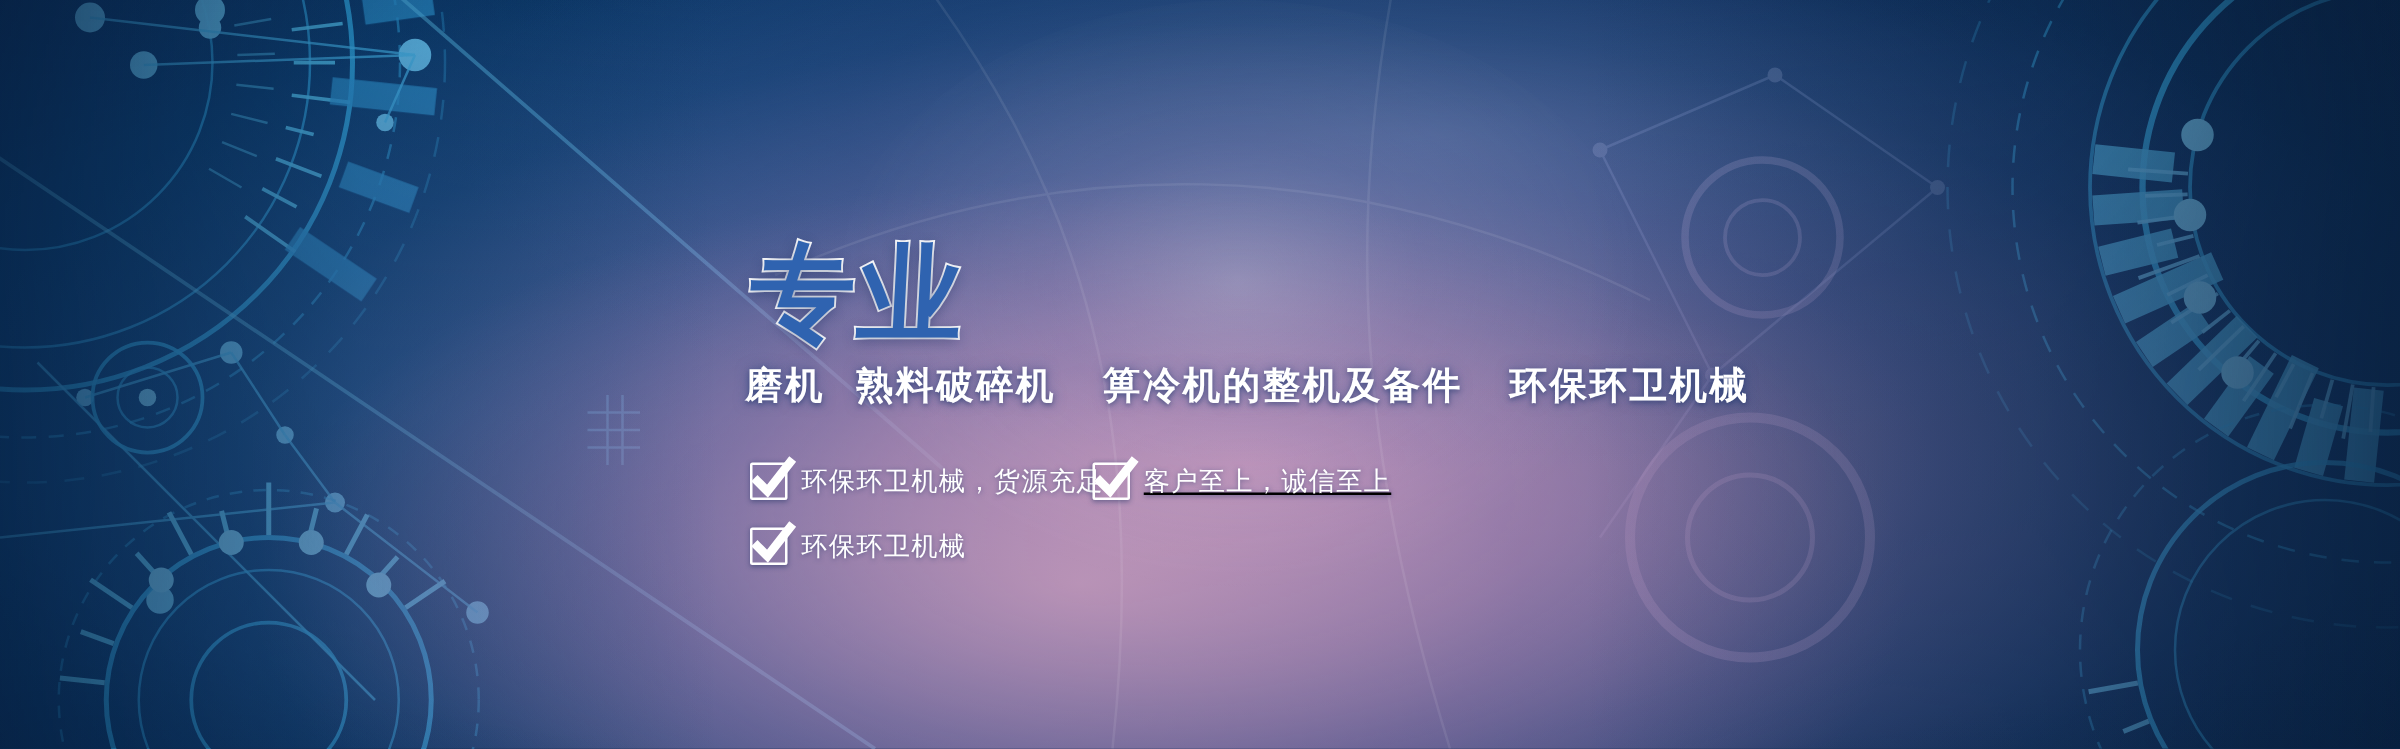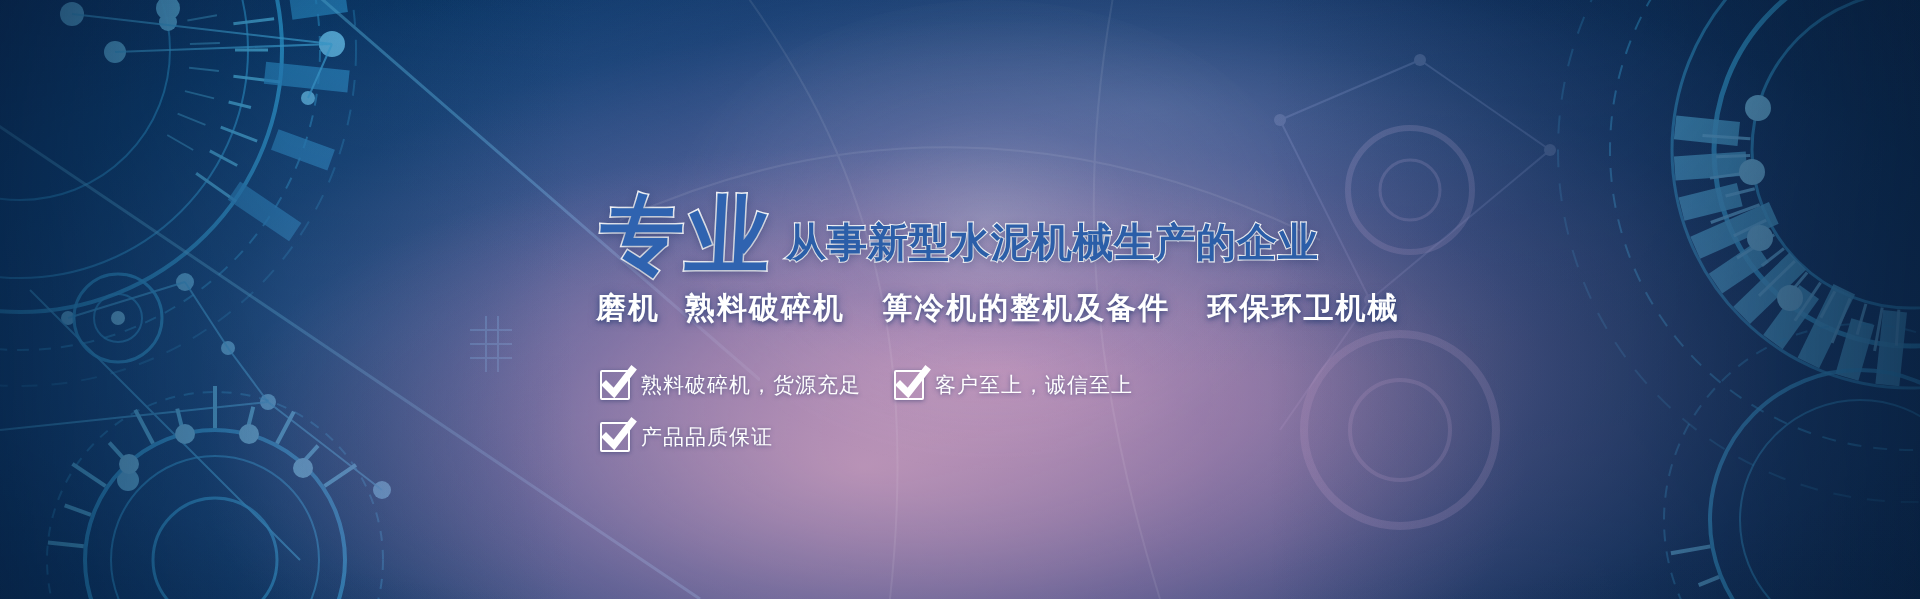--- a/index.html
+++ b/index.html
@@ -77,21 +77,21 @@
     font-size:30px;font-weight:bold;letter-spacing:2px;
     color:#ffffff;
     text-shadow:0 0 10px rgba(40,70,130,0.55),0 2px 4px rgba(30,50,100,0.55);
     white-space:pre;
   }
   .features{
     position:absolute;left:600px;top:348px;width:560px;
   }
   .frow{display:flex;align-items:center;margin-top:22px;}
   .fitem{display:flex;align-items:center;}
-  .fitem + .fitem{margin-left:54px;}
+  .fitem + .fitem{margin-left:34px;text-decoration:underline;}
   .cbox{
     position:relative;width:30px;height:30px;flex:0 0 30px;
     border:2px solid #ffffff;border-radius:2px;margin-right:11px;
     box-shadow:0 1px 4px rgba(25,45,95,0.45);
   }
   .cbox svg{position:absolute;left:-3px;top:-8px;width:40px;height:40px;}
   .flabel{
     font-size:21px;color:#ffffff;letter-spacing:1px;white-space:nowrap;
     text-shadow:0 1px 4px rgba(30,50,100,0.55);
   }
@@ -356,52 +356,51 @@
       <path d="M60 220 C 280 120, 520 120, 760 240"></path>
     </g>
   </svg>
 
   <div class="bg-vign"></div>
 
   <div class="content">
 
     <div class="headline-row">
       <span class="headline-big">专业</span>
-      <span class="headline-sub">从事新型水泥机械生产的企业</span>
     </div>
 
     <div class="subline">磨机  熟料破碎机   箅冷机的整机及备件   环保环卫机械</div>
 
     <div class="features">
 
       <div class="frow">
         <div class="fitem w-170" style="width:240px">
           <span class="cbox">
             <svg viewBox="0 0 40 40">
                 <path d="M7 21 L15 29 L33 6" fill="none" stroke="#ffffff" stroke-width="7" stroke-linecap="square"></path>
               </svg>
           </span>
-          <span class="flabel">熟料破碎机，货源充足</span>
+          <span class="flabel">环保环卫机械，货源充足</span>
         </div>
         <div class="fitem">
           <span class="cbox">
             <svg viewBox="0 0 40 40">
                 <path d="M7 21 L15 29 L33 6" fill="none" stroke="#ffffff" stroke-width="7" stroke-linecap="square"></path>
               </svg>
           </span>
           <span class="flabel">客户至上，诚信至上</span>
         </div>
       </div>
 
       <div class="frow">
         <div class="fitem">
           <span class="cbox">
             <svg viewBox="0 0 40 40">
                 <path d="M7 21 L15 29 L33 6" fill="none" stroke="#ffffff" stroke-width="7" stroke-linecap="square"></path>
               </svg>
           </span>
-          <span class="flabel">产品品质保证</span>
+          <span class="flabel">环保环卫机械</span>
         </div>
       </div>
 
     </div>
   </div>
 </div>
 
 </body></html>

